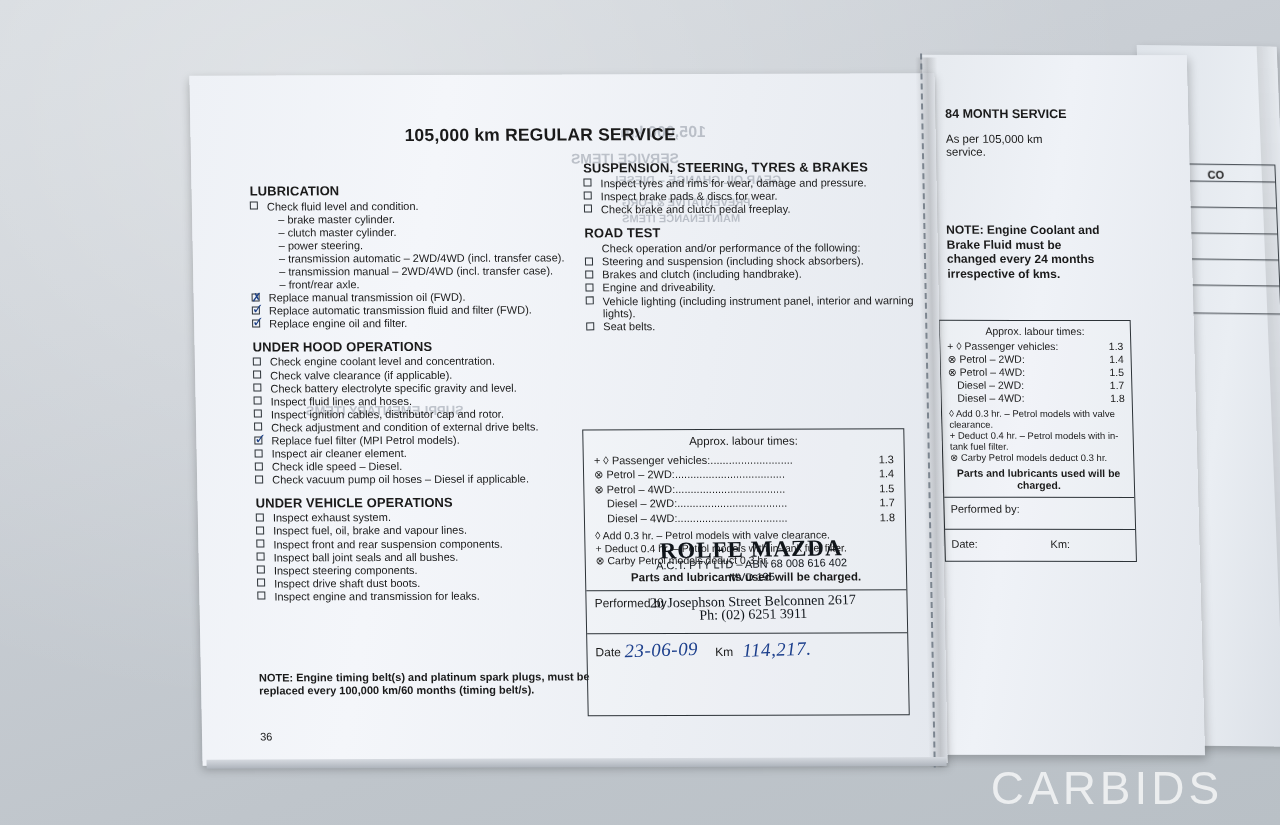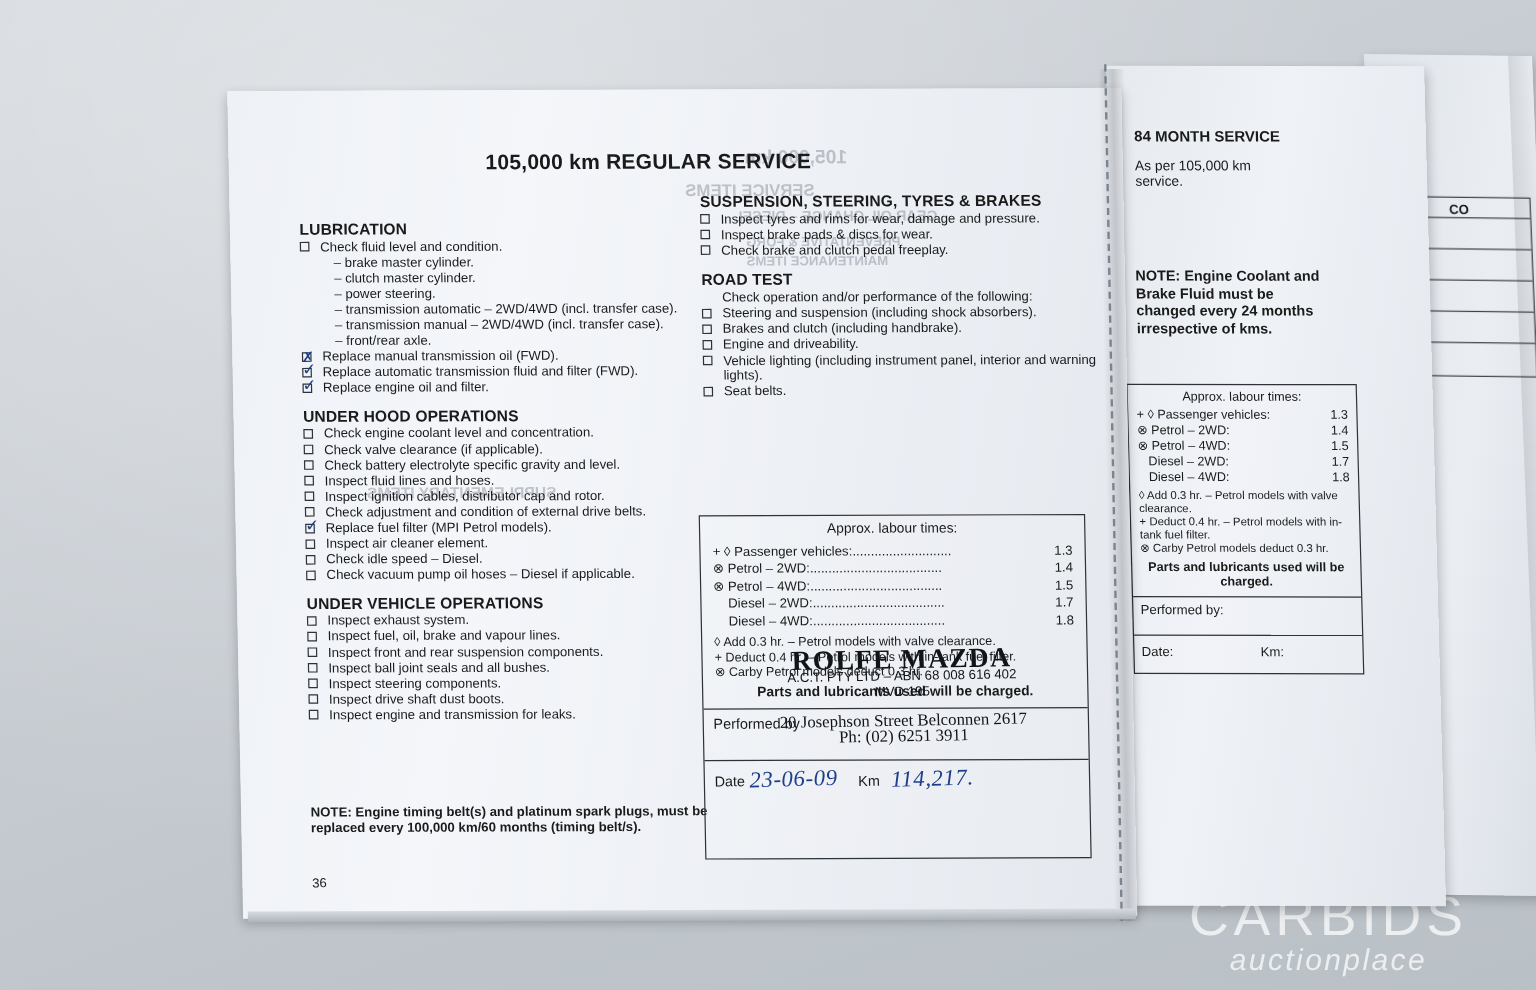--- a/index.html
+++ b/index.html
@@ -427,21 +427,20 @@
 </style>
 </head>
 <body>
 
 <div id="page">
   <div class="surface"></div>
 
   <div class="watermark">
     <div class="wm-b">B</div>
     <div class="wm-main">CARBIDS</div>
-    <div class="wm-sub">auctionplace</div>
   </div>
 
   <div class="booklet">
 
     <div class="page-far">
       <div class="fp-inner blur">
         <div class="fp-box">
           <div class="hdr">CO</div>
           <div class="rowline">
               <span>A</span>

